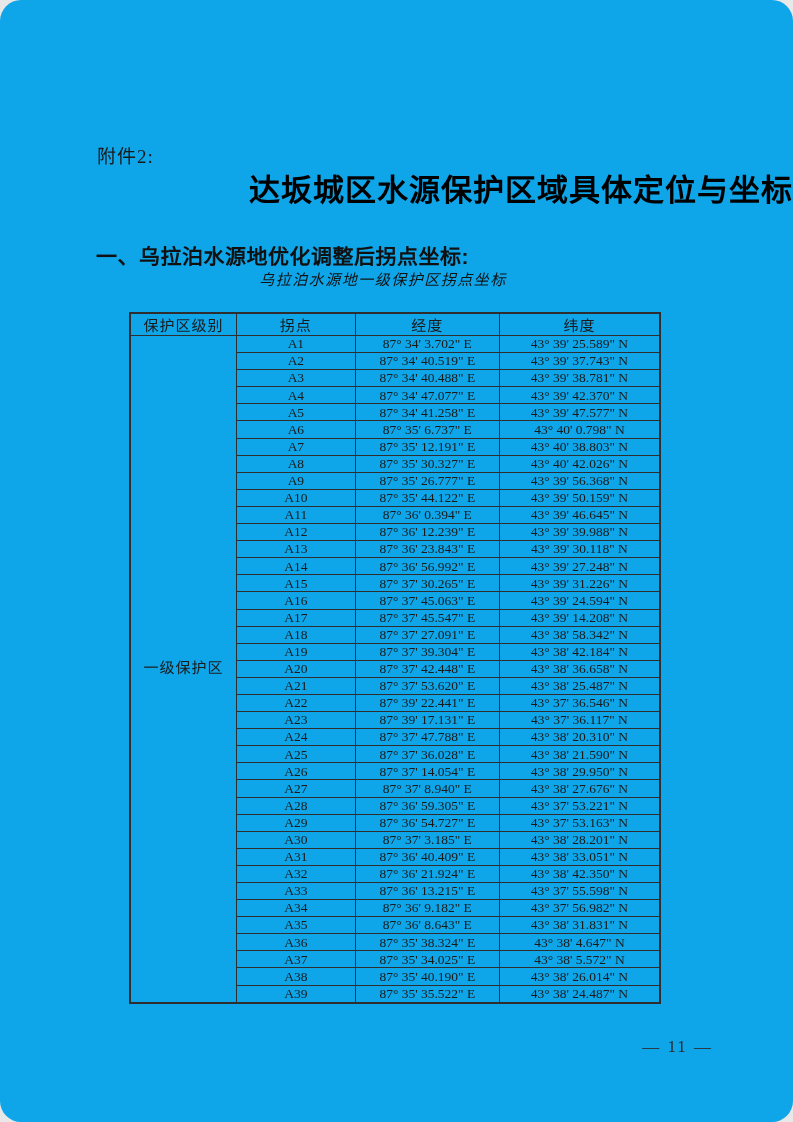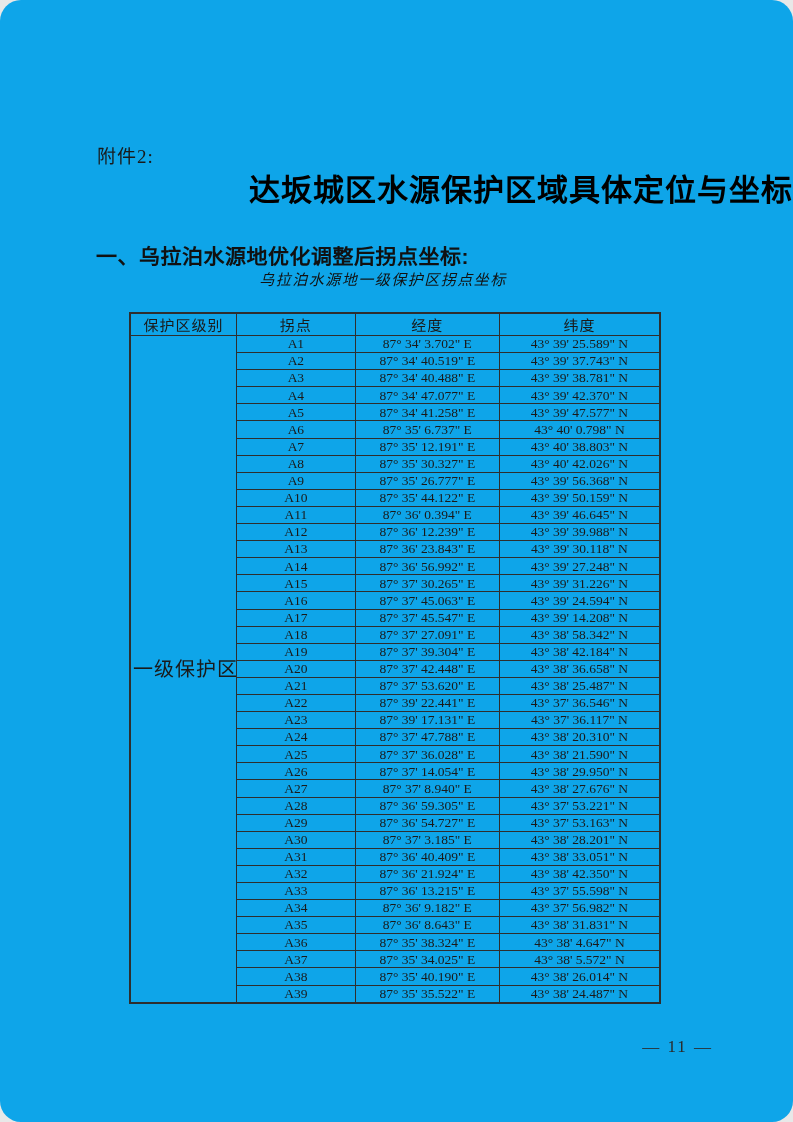--- a/index.html
+++ b/index.html
@@ -89,21 +89,21 @@
     font-family: "Liberation Serif", serif;
     letter-spacing: 1px;
   }
   .coord-table td {
     height: 16.1px;
     font-size: 13.5px;
     font-family: "Liberation Serif", serif;
     line-height: 1;
   }
   .coord-table td.zone-cell {
-    font-size: 20px;
+    font-size: 15px;
     letter-spacing: 1px;
   }
   .page-number {
     position: absolute;
     top: 1037px;
     right: 80px;
     font-size: 17px;
     font-family: "Liberation Serif", serif;
     color: #2a2a2a;
     letter-spacing: 2px;

